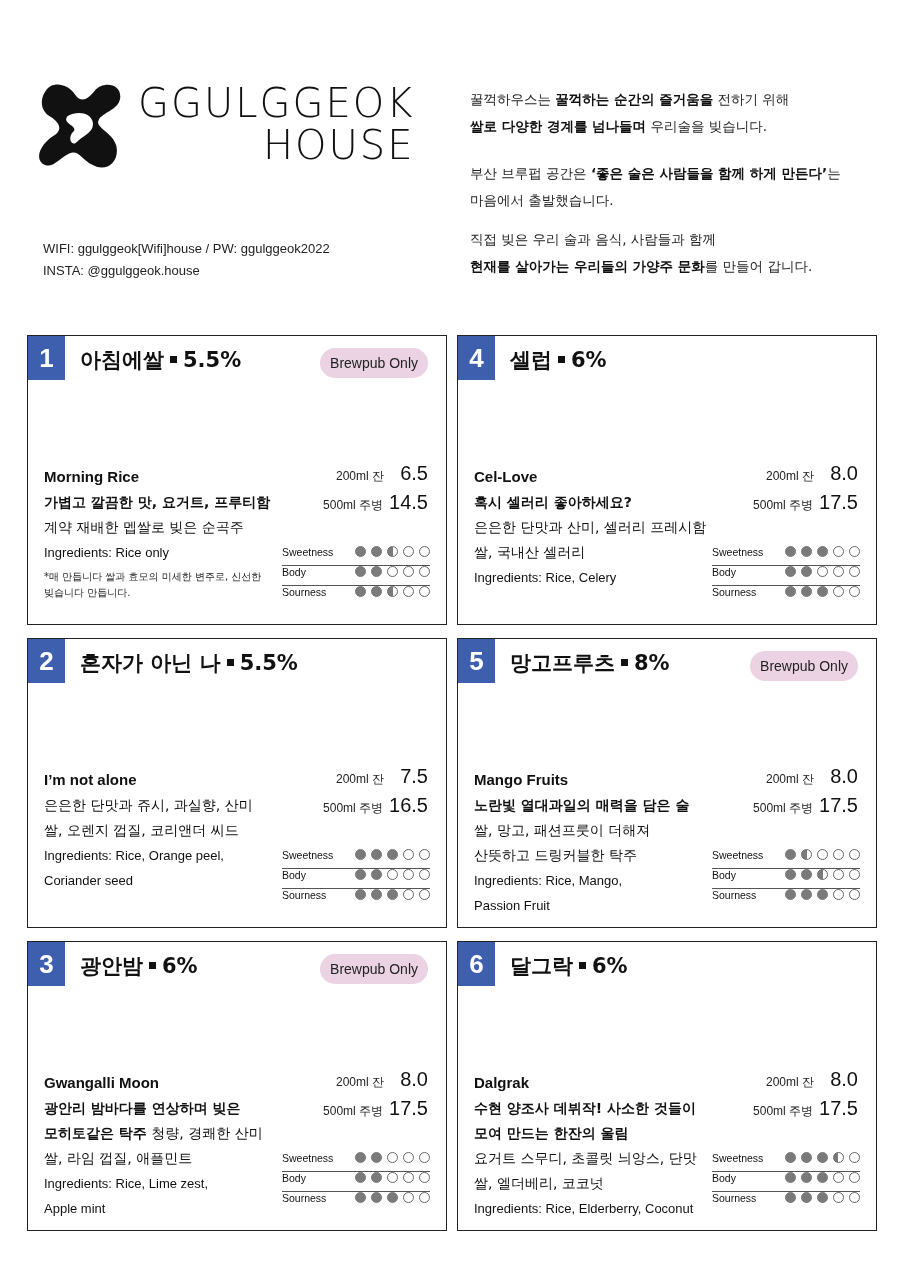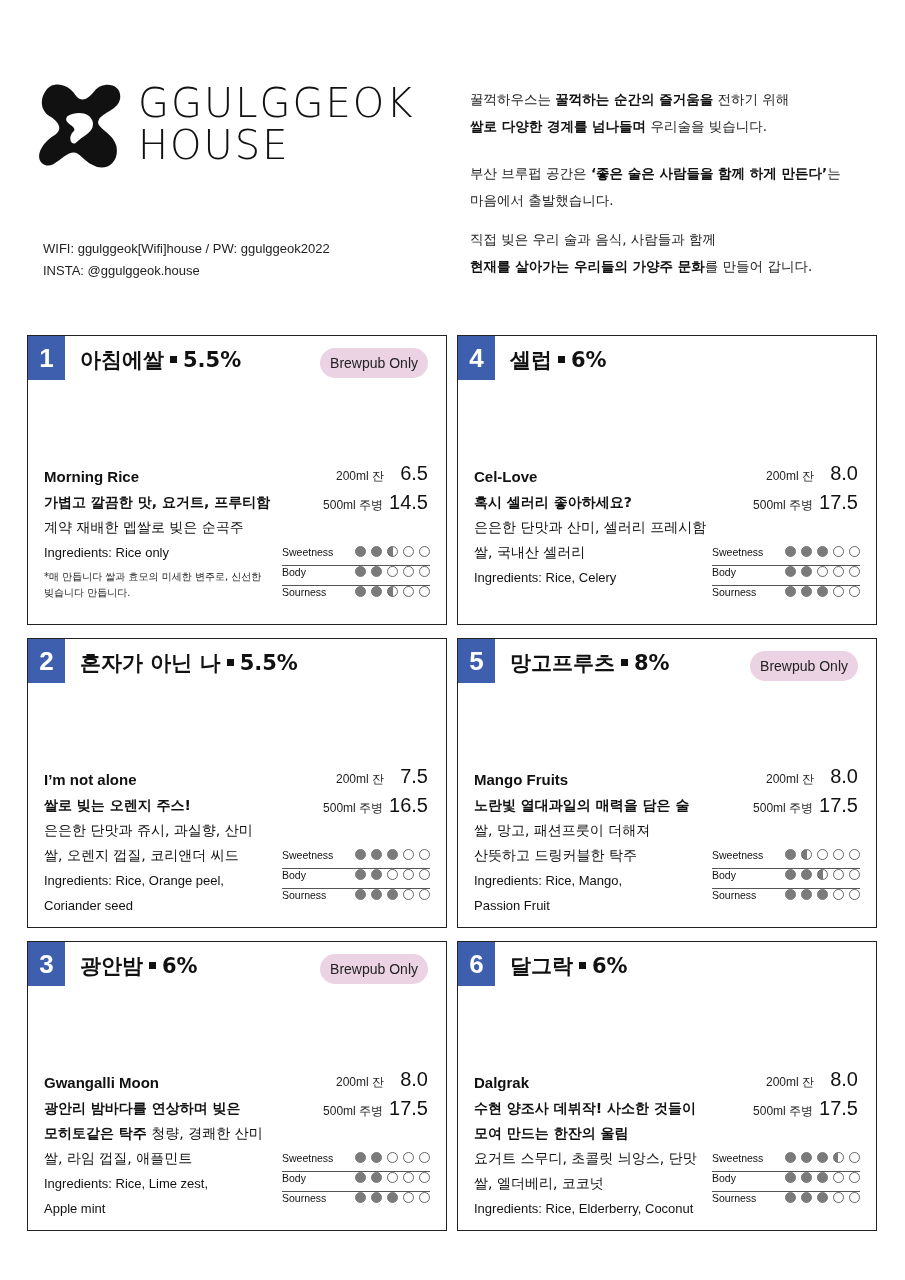--- a/index.html
+++ b/index.html
@@ -1,20 +1,20 @@
 <!DOCTYPE html>
 <html><head>
 <meta charset="utf-8">
 <style>
   * { box-sizing: border-box; margin: 0; padding: 0; }
   html, body { width: 905px; height: 1280px; background: #ffffff; }
   body { position: relative; font-family: "DejaVu Sans", "Liberation Sans", sans-serif; color: #111; overflow: hidden; }
 
   .header { position: absolute; left: 0; top: 0; width: 905px; height: 320px; }
-  .logo { position: absolute; left: 38px; top: 80px; width: 400px; height: 100px; }
+  .logo { position: absolute; left: 38px; top: 80px; width: 400px; height: 100px; text-align: right; }
   .logo-mark { position: absolute; left: 0; top: 0; width: 88px; height: 92px; }
   .logo-text { position: absolute; left: 100px; top: 2px; font-family: "DejaVu Sans", sans-serif; font-weight: 300; font-size: 40px; line-height: 42px; letter-spacing: 2px; color: #111; }
   .logo-text .l1, .logo-text .l2 { display: block; }
 
   .contact { position: absolute; left: 43px; top: 238px; font-size: 13px; line-height: 22px; color: #222; font-family: "Liberation Sans", sans-serif; }
   .contact div { white-space: nowrap; }
 
   .intro { position: absolute; left: 470px; top: 86px; width: 410px; font-size: 13.5px; color: #222; }
   .intro p { line-height: 27px; white-space: nowrap; }
   .intro .gap1 { height: 20px; }
@@ -197,21 +197,20 @@
       </div>
     </div>
     <div class="card" style="left: 27px; top: 638px;">
       <div class="num">2</div>
       <div class="title">
         <span>혼자가 아닌 나</span><span class="dot"></span><span>5.5%</span>
       </div>
 
       <div class="body" style="top:128px">
         <div class="en-name">I’m not alone</div>
-        <div class="line bold"><span>쌀로 빚는 오렌지 주스!</span></div>
         <div class="line "><span>은은한 단맛과 쥬시, 과실향, 산미</span></div>
         <div class="line "><span>쌀, 오렌지 껍질, 코리앤더 씨드</span></div>
         <div class="line ing">Ingredients: Rice, Orange peel,</div>
         <div class="line ing">Coriander seed</div>
 
       </div>
       <div class="prices">
         <div class="price-row">
           <span class="size">200ml 잔</span>
           <span class="val">7.5</span>

